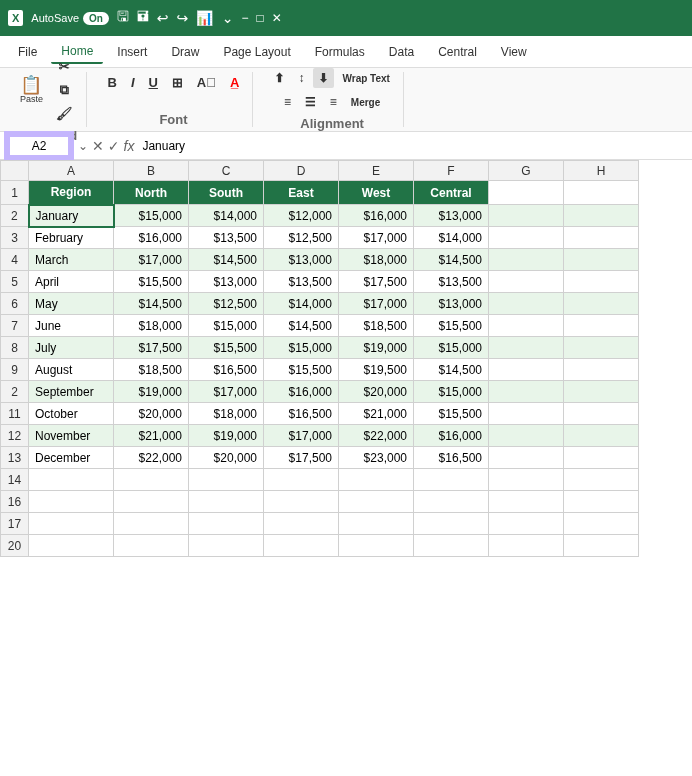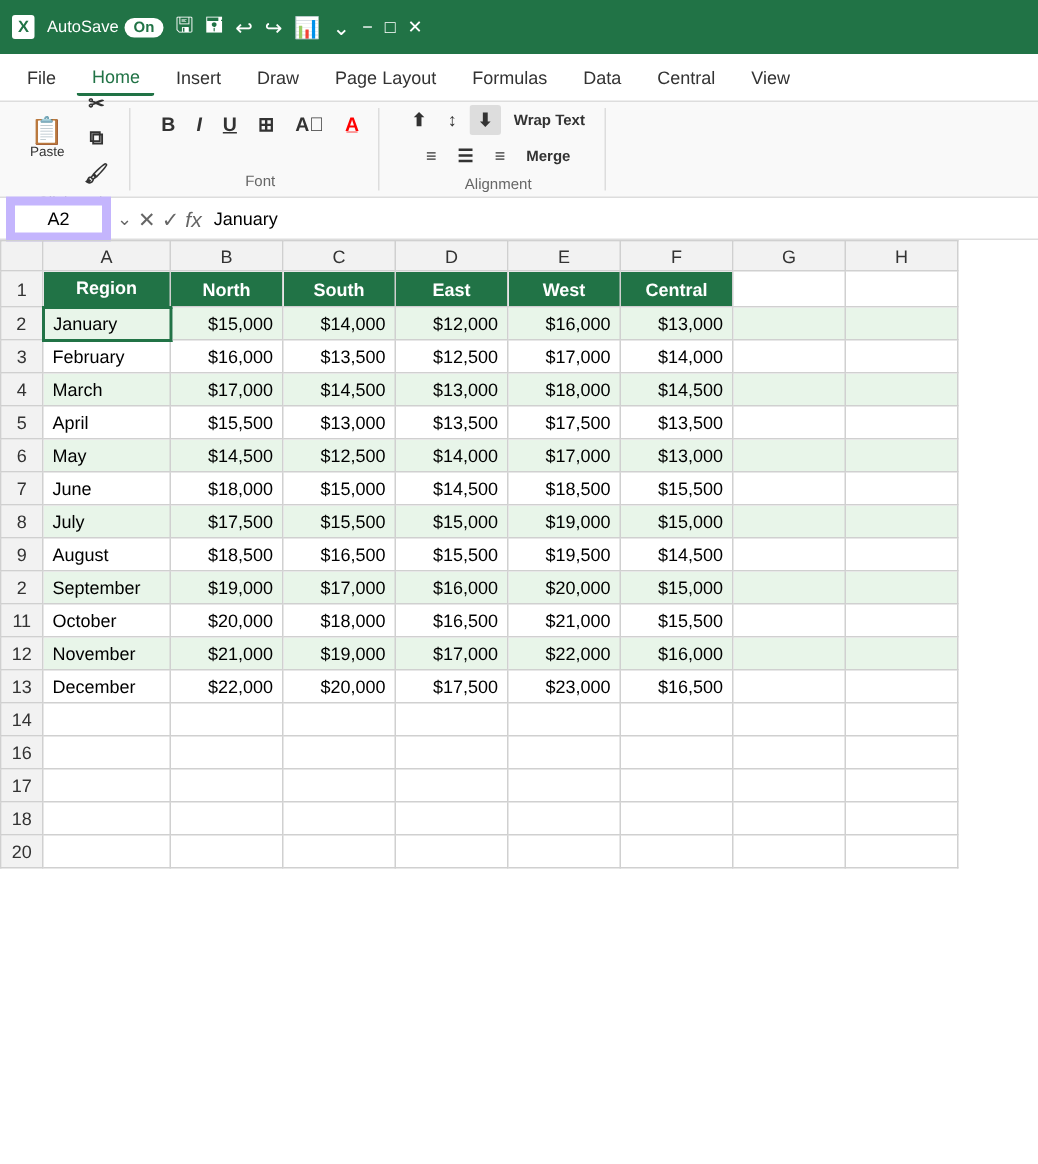--- a/index.html
+++ b/index.html
@@ -79,23 +79,24 @@
       display: flex;
       flex-direction: column;
       align-items: center;
       border-right: 1px solid #ddd;
       padding: 0 8px;
       height: 100%;
       justify-content: center;
       gap: 4px;
     }
     .ribbon-group-label {
-      font-size: 10px;
+      font-size: 13px;
       color: #666;
       margin-top: auto;
+      font-weight: bold;
     }
     .ribbon-btn {
       display: flex;
       flex-direction: column;
       align-items: center;
       cursor: pointer;
       padding: 2px 4px;
       border-radius: 2px;
       font-size: 10px;
       color: #333;
@@ -544,31 +545,20 @@
             <td style="height: 22px;"></td>
             <td style="height: 22px;"></td>
             <td style="height: 22px;"></td>
             <td style="height: 22px;"></td>
             <td style="height: 22px;"></td>
             <td style="height: 22px;"></td>
             <td style="height: 22px;"></td>
             <td style="height: 22px;"></td>
           </tr>
           <tr class="empty-row">
-            <td class="row-num col-header">18</td>
-            <td style="height: 22px;"></td>
-            <td style="height: 22px;"></td>
-            <td style="height: 22px;"></td>
-            <td style="height: 22px;"></td>
-            <td style="height: 22px;"></td>
-            <td style="height: 22px;"></td>
-            <td style="height: 22px;"></td>
-            <td style="height: 22px;"></td>
-          </tr>
-          <tr class="empty-row">
             <td class="row-num col-header">20</td>
             <td style="height: 22px;"></td>
             <td style="height: 22px;"></td>
             <td style="height: 22px;"></td>
             <td style="height: 22px;"></td>
             <td style="height: 22px;"></td>
             <td style="height: 22px;"></td>
             <td style="height: 22px;"></td>
             <td style="height: 22px;"></td>
           </tr>

